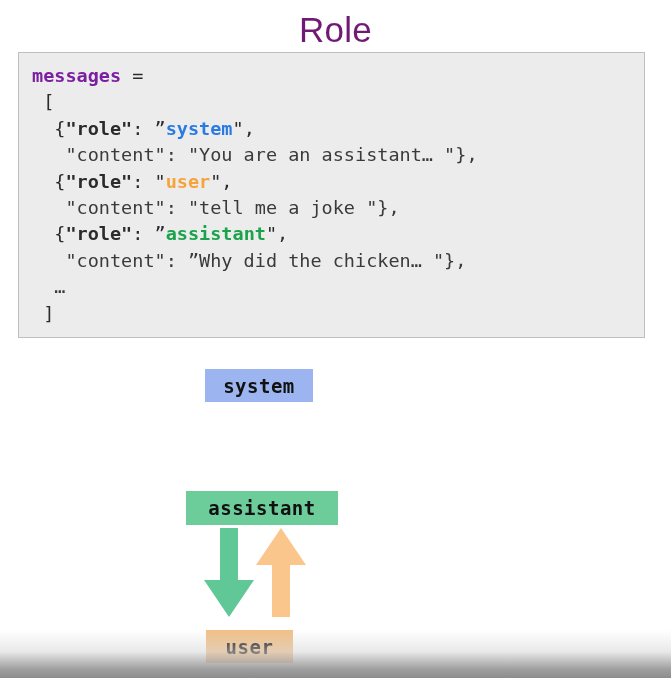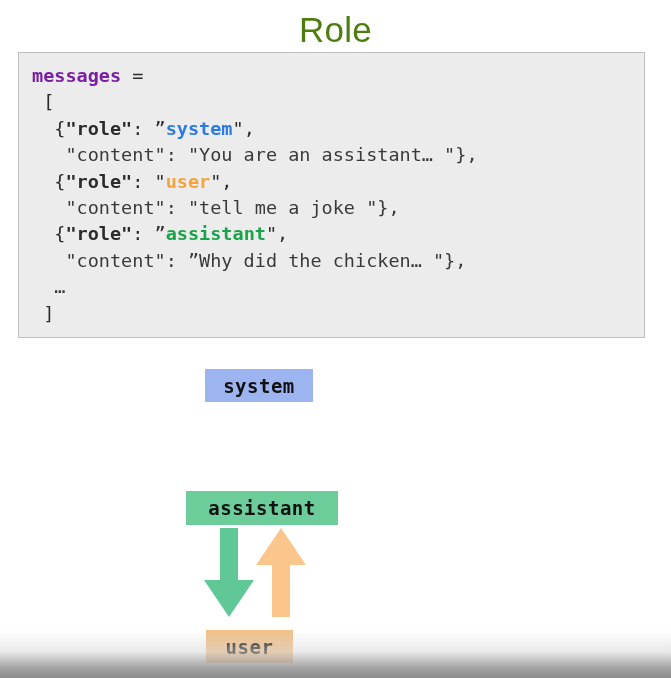--- a/index.html
+++ b/index.html
@@ -19,21 +19,21 @@
   .slide-title {
     position: absolute;
     top: 9px;
     left: 0;
     width: 671px;
     text-align: center;
     font-family: "Liberation Sans", sans-serif;
     font-size: 35px;
     line-height: 42px;
     font-weight: 400;
-    color: #4d7c0f;
+    color: #701a75;
     letter-spacing: 0.2px;
   }
 
   
   .code-block {
     position: absolute;
     left: 18px;
     top: 52px;
     width: 627px;
     height: 286px;

